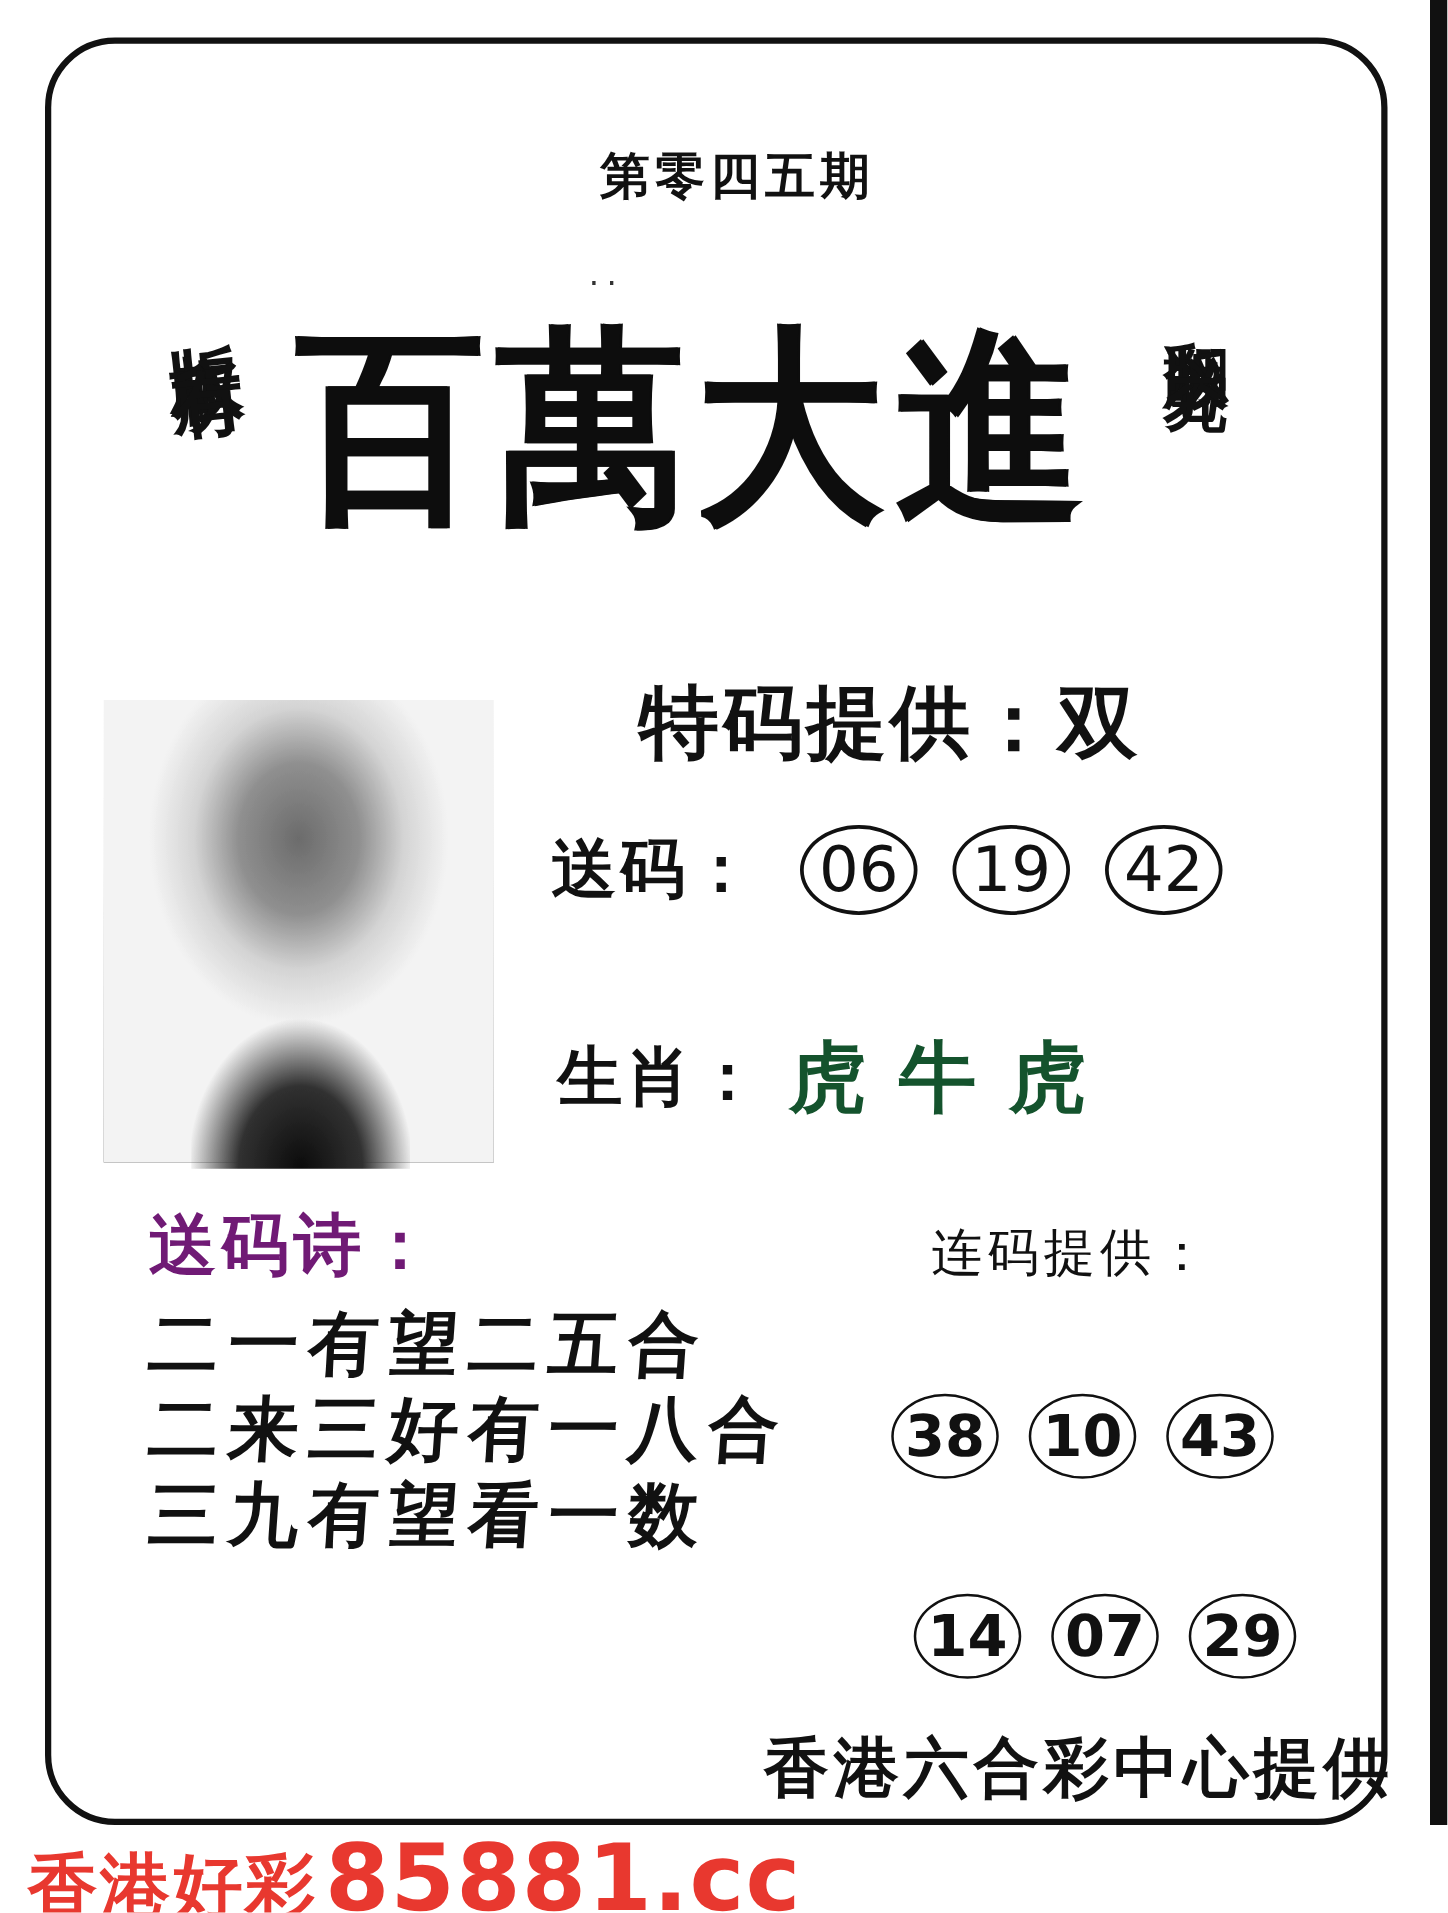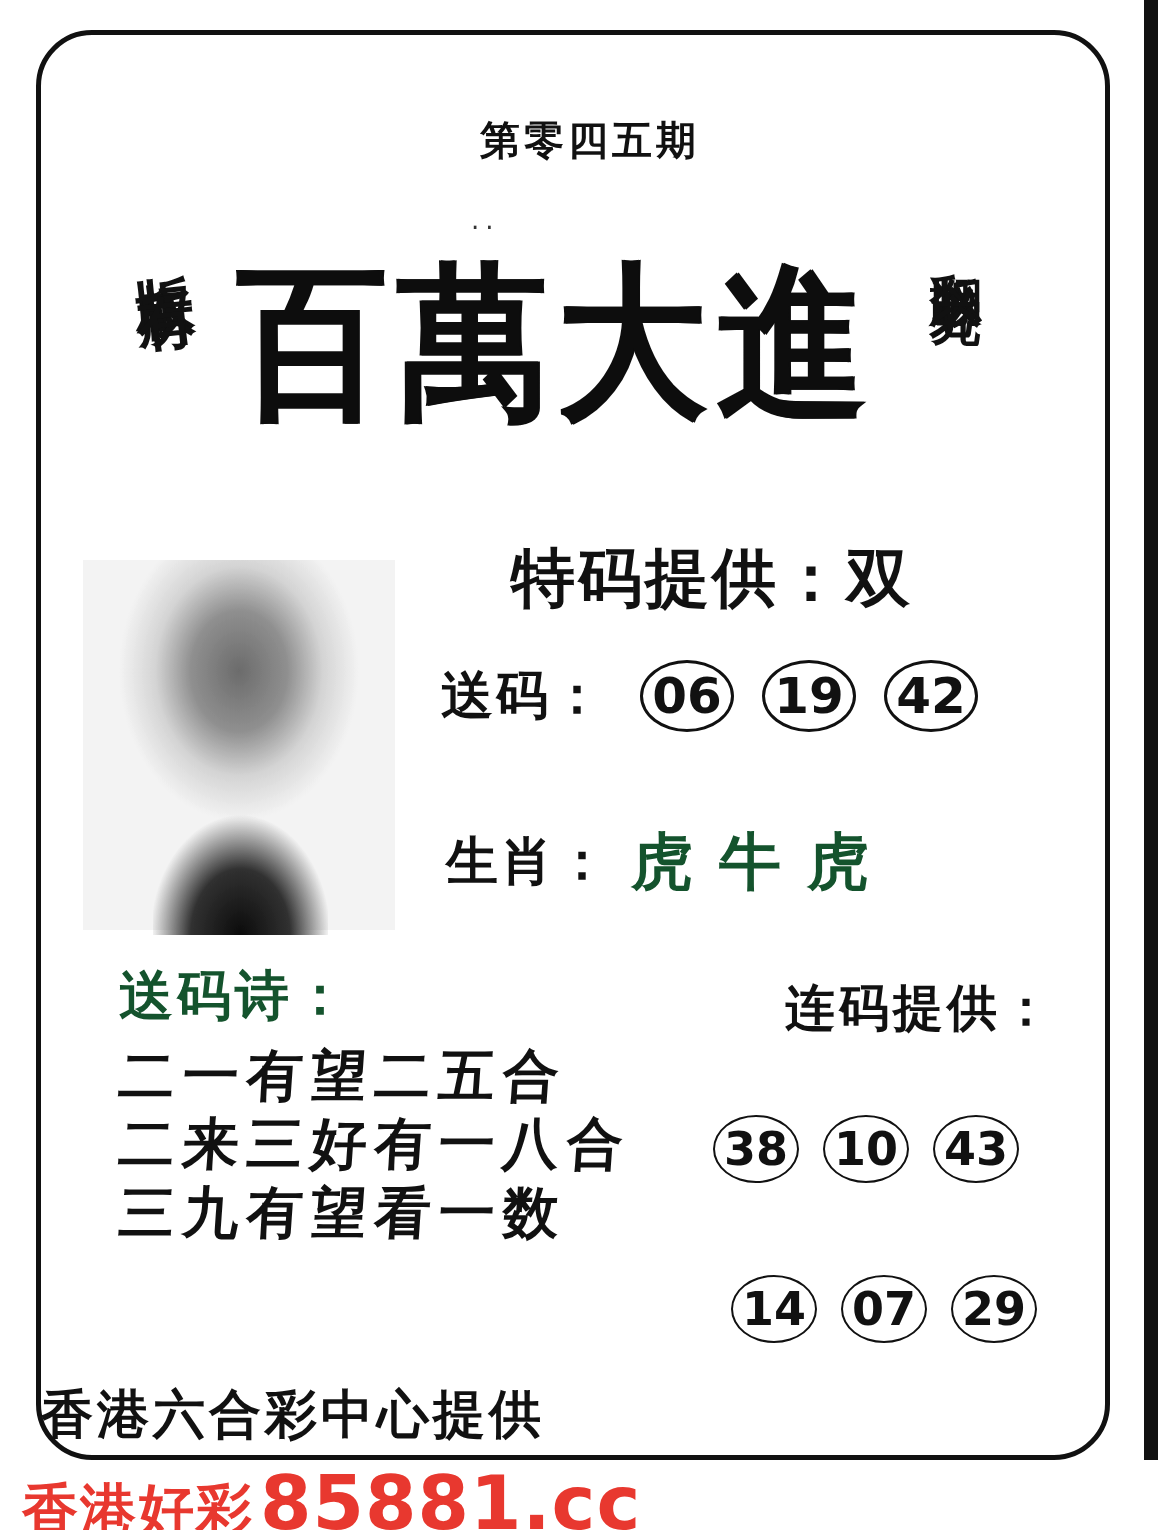--- a/index.html
+++ b/index.html
@@ -164,21 +164,21 @@
   }
   .ball {
     width: 94px;
     height: 72px;
     border: 3px solid #111;
     border-radius: 50%;
     display: flex;
     align-items: center;
     justify-content: center;
     font-family: "DejaVu Sans", sans-serif;
-    font-weight: bold;
+    font-weight: normal;
     font-size: 50px;
     color: #111;
     box-sizing: border-box;
   }
 
   .row-zodiac {
     position: absolute;
     left: 405px;
     top: 785px;
     display: flex;
@@ -196,42 +196,42 @@
   
   .poem {
     position: absolute;
     left: 78px;
     top: 925px;
   }
   .poem-title {
     font-family: "DejaVu Serif", serif;
     font-weight: bold;
     font-size: 54px;
-    color: #14532d;
+    color: #701a75;
     letter-spacing: 4px;
     margin-bottom: 8px;
   }
   .poem-line {
     font-family: "DejaVu Serif", serif;
     font-weight: bold;
     font-size: 56px;
     color: #111;
     letter-spacing: 8px;
     line-height: 1.22;
     transform: skewX(-4deg);
   }
 
   
   .lianma-title {
     position: absolute;
-    left: 744px;
+    left: 704px;
     top: 940px;
     font-family: "DejaVu Serif", serif;
-    font-weight: bold;
-    font-size: 50px;
+    font-weight: normal;
+    font-size: 41px;
     color: #111;
     letter-spacing: 4px;
   }
   .lianma-row {
     position: absolute;
     display: flex;
     align-items: center;
     gap: 24px;
   }
   .lianma-row.r1 { left: 672px; top: 1080px; }
@@ -250,21 +250,21 @@
     color: #111;
     box-sizing: border-box;
   }
 
   
   .footer-center {
     position: absolute;
     left: 0;
     top: 1345px;
     width: 1074px;
-    text-align: left;
+    text-align: right;
     font-family: "DejaVu Serif", serif;
     font-weight: bold;
     font-size: 52px;
     color: #111;
     letter-spacing: 4px;
   }
 
   
   .watermark {
     position: absolute;

